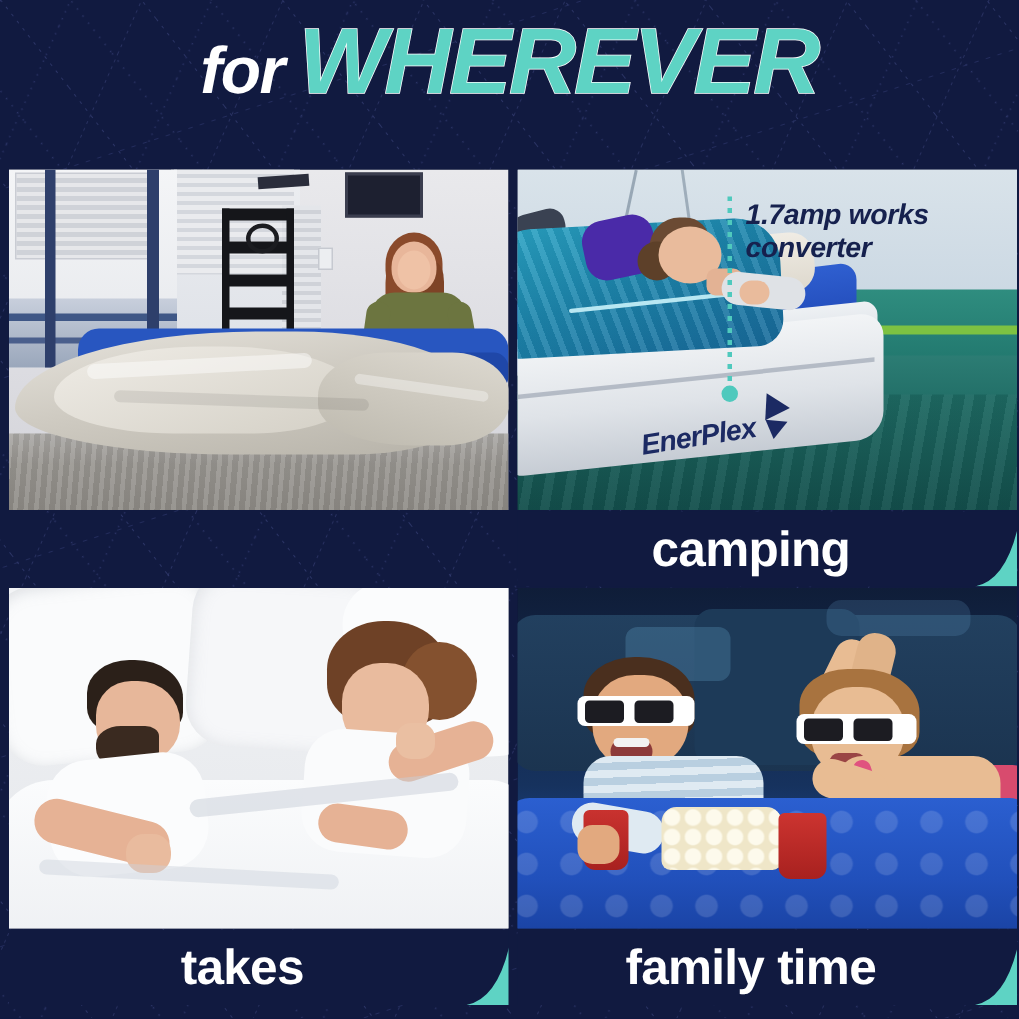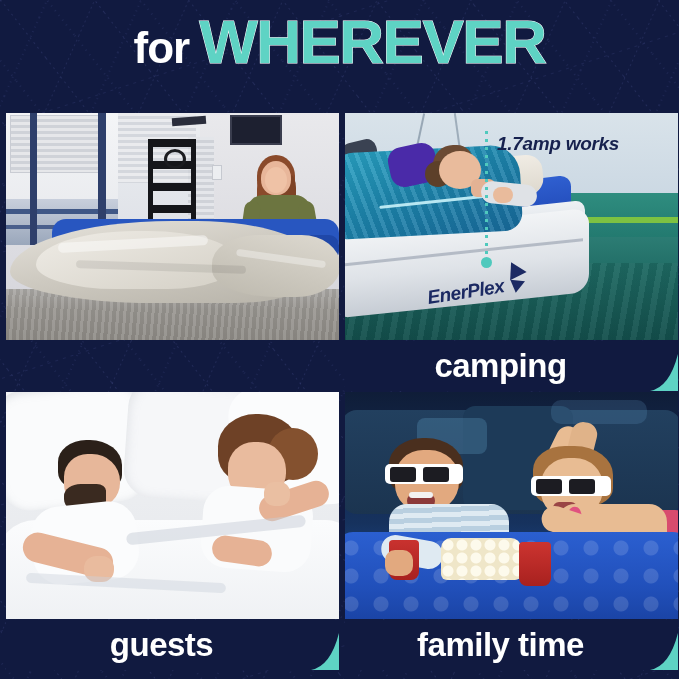--- a/index.html
+++ b/index.html
@@ -8,21 +8,21 @@
     background:#111a40;
     font-family:"Liberation Sans", sans-serif;
   }
   .stage{position:relative;width:679px;height:679px;overflow:hidden;background:#111a40;}
 
   
   .bg-pattern{position:absolute;inset:0;overflow:hidden;}
   .bg-pattern svg{display:block;width:679px;height:679px;opacity:.55;}
 
   
-  .header{position:absolute;left:0;top:0;width:679px;height:113px;z-index:5;}
+  .header{position:absolute;left:0;top:0;width:679px;height:113px;z-index:5;font-style:italic;}
   .hl1{position:absolute;left:0;top:6px;width:679px;text-align:center;white-space:nowrap;}
   .hl1 .for{
     font-size:44px;font-weight:700;color:#ffffff;letter-spacing:-1px;
     vertical-align:baseline;
   }
   .hl1 .wherever{
     font-size:62px;font-weight:800;color:#5ed3c4;letter-spacing:-1.5px;
     margin-left:10px;
     -webkit-text-stroke:1px #ffffff;
     paint-order:stroke fill;
@@ -315,20 +315,21 @@
             <div class="p2-hand"></div>
           <div class="p2-logo">
             <div class="p2-logo-txt">EnerPlex</div>
             <div class="p2-logo-tri"></div>
             <div class="p2-logo-tri2"></div>
           </div>
           <div class="p2-dots"></div>
           <div class="p2-dotend"></div>
           <div class="p2-note">
             <div>1.7amp works</div>
+            <div>converter</div>
           </div>
         </div>
       </div>
       <div class="labelbar">
         <div class="labeltext">camping</div>
         <svg class="accent" viewBox="0 0 30 46">
           <path d="M30 0 L30 46 L0 46 Q22 42 30 0 Z" fill="#5ed3c4"></path>
         </svg>
       </div>
     </div>
@@ -352,21 +353,21 @@
             <div class="m-hand"></div>
           <div class="w-body"></div>
             <div class="w-arm"></div>
             <div class="w-hand"></div>
             <div class="w-arm2"></div>
           <div class="p3-fold"></div>
             <div class="p3-fold2"></div>
         </div>
       </div>
       <div class="labelbar">
-        <div class="labeltext">guests</div>
+        <div class="labeltext">takes</div>
         <svg class="accent" viewBox="0 0 30 46">
           <path d="M30 0 L30 46 L0 46 Q22 42 30 0 Z" fill="#5ed3c4"></path>
         </svg>
       </div>
     </div>
 
     <div class="cell c3">
       <div class="photo">
         <div class="scene">
           <div class="p4-bg"></div>

